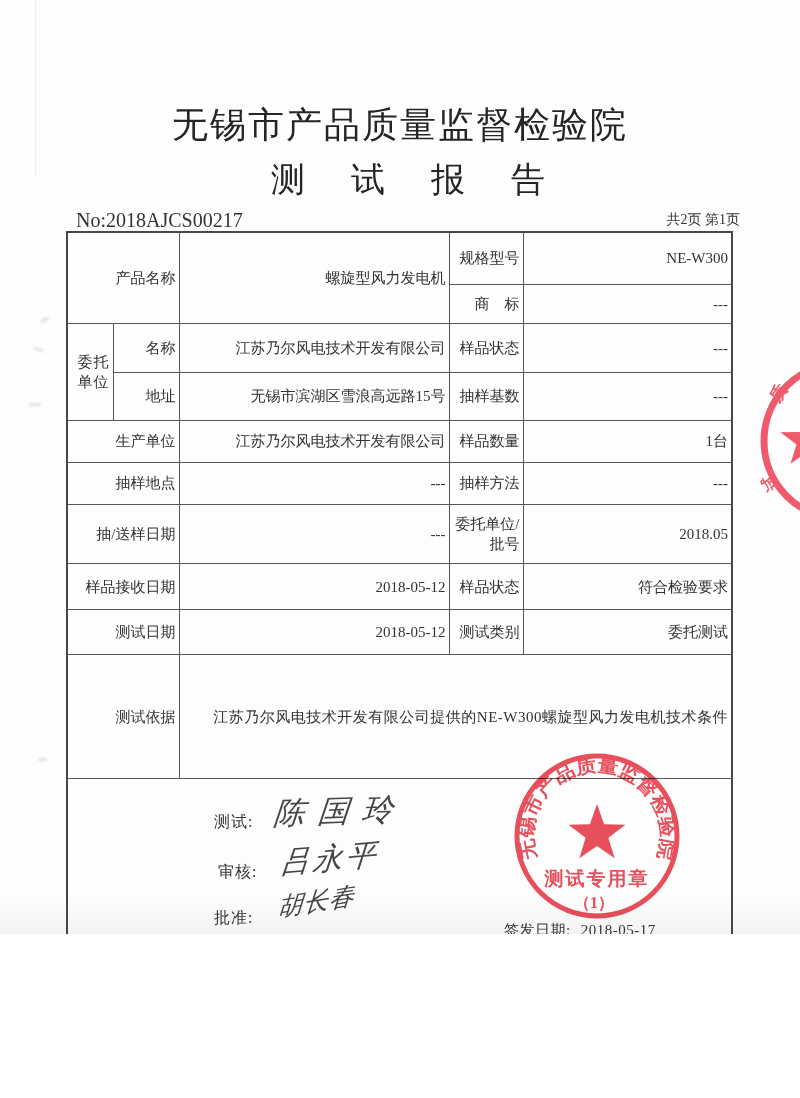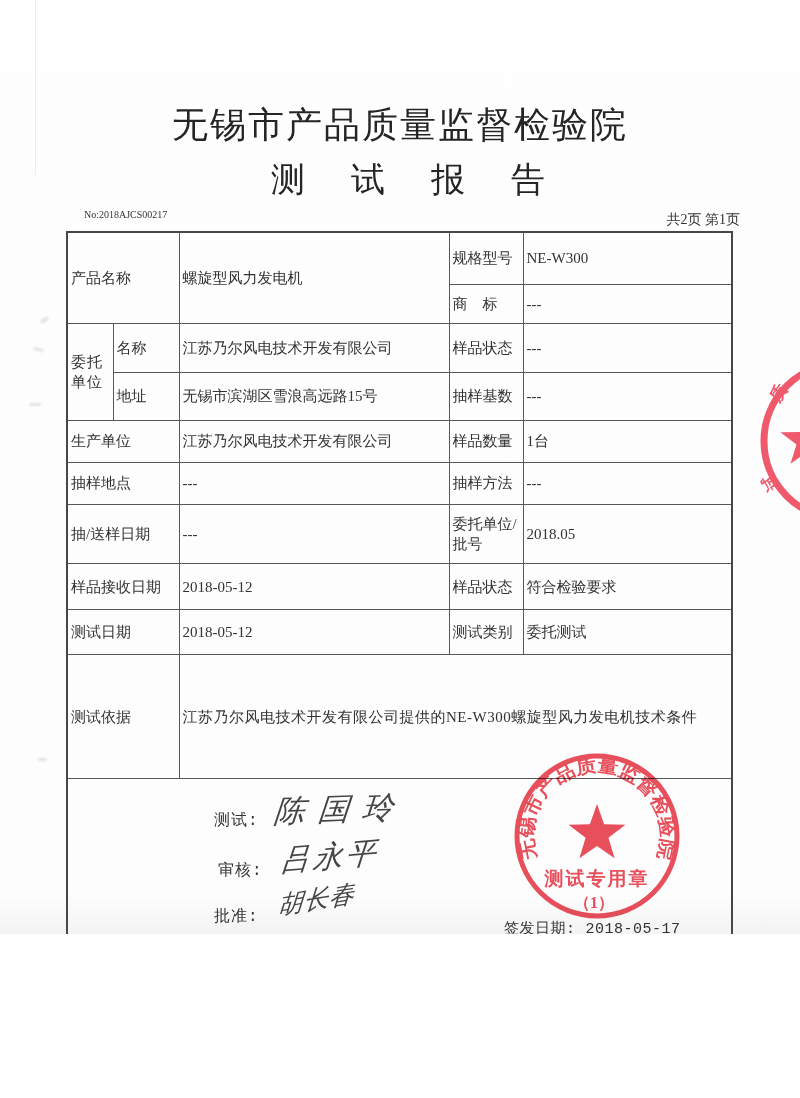--- a/index.html
+++ b/index.html
@@ -17,37 +17,37 @@
   .smudge { position:absolute; background:#c9cdd2; opacity:.55; filter:blur(1px); border-radius:2px; }
   .smudge.s1 { left:40px; top:318px; width:9px;  height:4px; transform:rotate(-30deg); }
   .smudge.s2 { left:33px; top:348px; width:11px; height:3px; transform:rotate(15deg); }
   .smudge.s3 { left:29px; top:403px; width:12px; height:3px; }
   .smudge.s4 { left:38px; top:758px; width:9px;  height:3px; }
 
   .title1 { position:absolute; top:101px; left:0; width:100%; text-align:center;
             font-size:36px; letter-spacing:2px; color:#252525; }
   .title2 { position:absolute; top:157px; left:8px; width:100%; text-align:center;
             font-size:34px; letter-spacing:46px; text-indent:46px; color:#252525; }
-  .meta-no   { position:absolute; top:209px; left:84px;  font-size:10px; color:#333; }
+  .meta-no   { position:absolute; top:209px; left:76px;  font-size:20px; color:#333; }
   .meta-page { position:absolute; top:211px; right:60px; font-size:14px; color:#333; }
 
   table.report {
     position:absolute; left:66px; top:231px; width:667px;
     border-collapse:collapse; table-layout:fixed;
     border:2px solid #474747;
   }
   table.report td {
-    border:1px solid #575757; text-align:left; vertical-align:middle;
+    border:1px solid #575757; text-align:right; vertical-align:middle;
     font-size:15px; line-height:1.35; padding:9px 3px; overflow:hidden; color:#323232;
   }
   td.small-label { font-size:14px; letter-spacing:1px; }
   td.left-val { text-align:left; padding-left:9px; }
   td.basis-val { font-size:15px; letter-spacing:.5px; }
 
-  td.sig-cell { position:relative; padding:0;font-family:Liberation Mono, monospace; }
+  td.sig-cell { position:relative; padding:0; }
   .sig-label { position:absolute; font-size:16px; letter-spacing:1px; color:#343434; }
   .sig-name  { position:absolute; font-style:italic; color:#2c2c2c; opacity:.88;
                transform-origin:left center; white-space:nowrap; }
   .sig-name.n1 { left:206px; top:14px;  font-size:31px; letter-spacing:13px; transform:rotate(-2deg) skewX(-7deg); }
   .sig-name.n2 { left:212px; top:64px;  font-size:30px; letter-spacing:3px;  transform:rotate(-5deg) skewX(-10deg); }
   .sig-name.n3 { left:210px; top:112px; font-size:25px; letter-spacing:1px;  transform:rotate(-9deg) skewX(-14deg); }
   .issue-date { position:absolute; left:436px; top:141px; font-size:15px; color:#333; letter-spacing:.5px; }
   .issue-date .dt { margin-left:10px; }
 
   .stamp { position:absolute; left:507px; top:746px; width:180px; height:180px;

